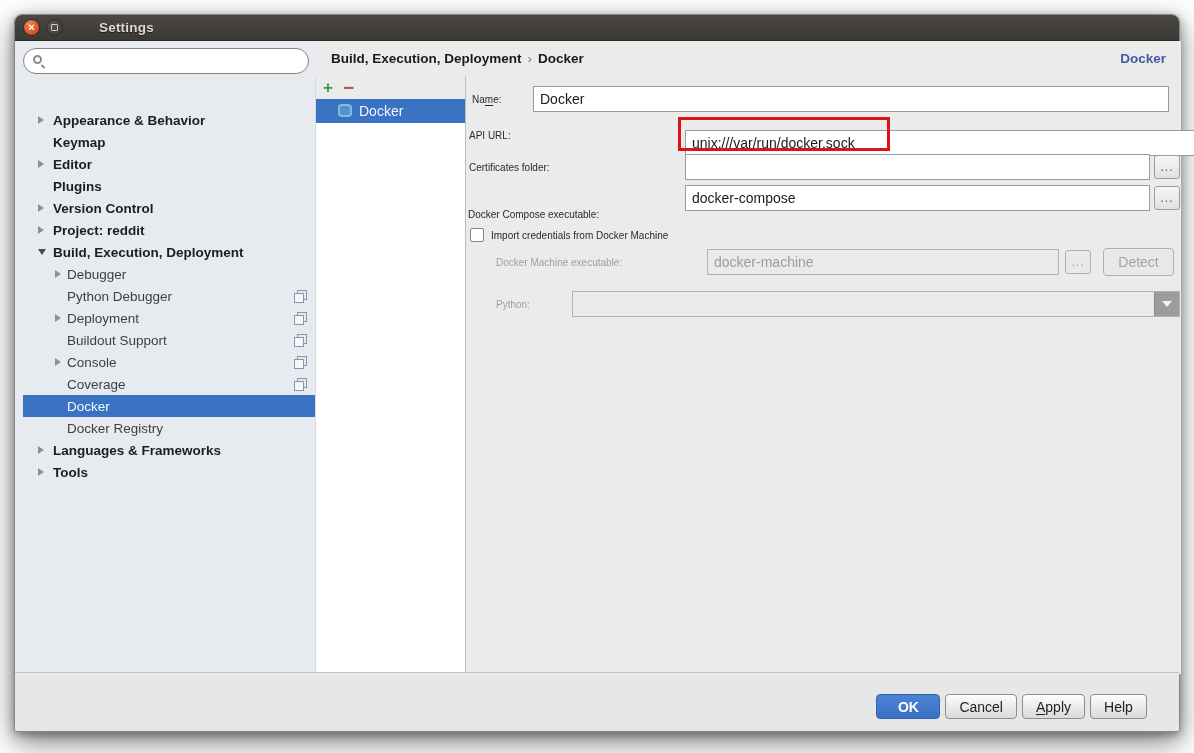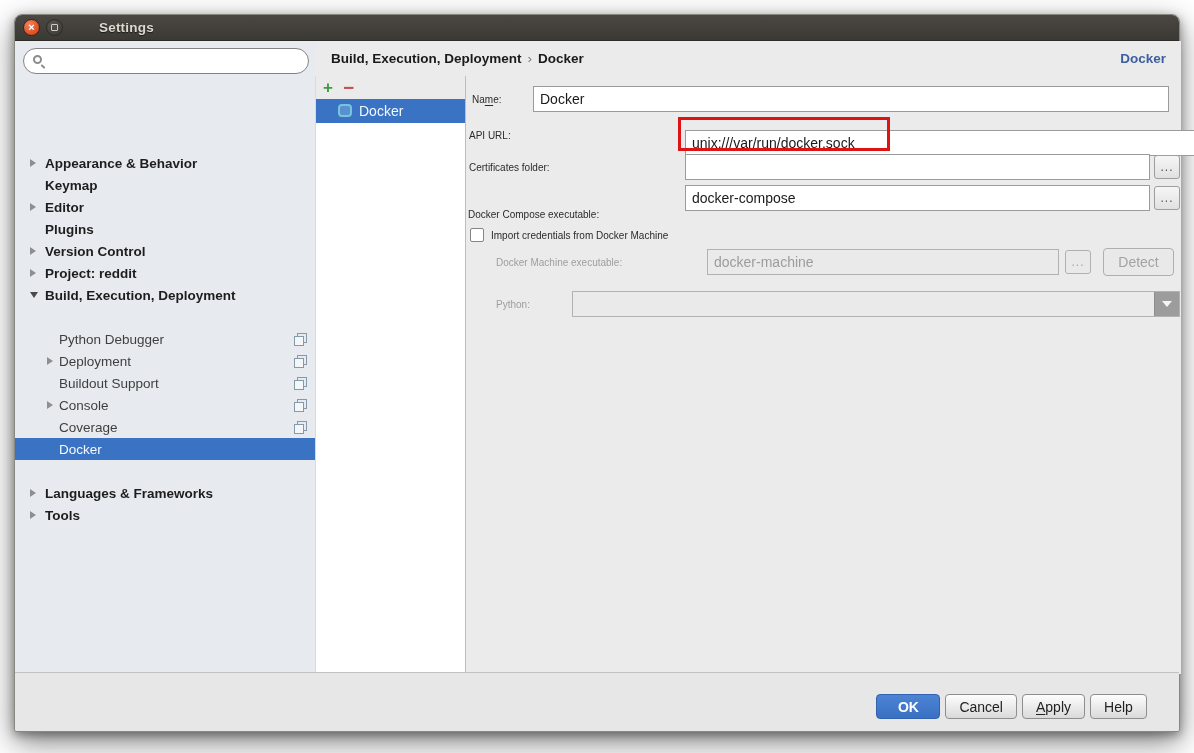--- a/index.html
+++ b/index.html
@@ -34,22 +34,22 @@
   .searchwrap { position:absolute; left:8px; top:7px; width:286px; height:26px;
     background:#fff; border:1px solid #848484; border-radius:13px; }
   .searchwrap input { position:absolute; left:26px; top:1px; right:8px; height:22px;
     border:none; outline:none; font-size:13px; background:transparent; font-family:"Liberation Sans",sans-serif; }
   .mag { position:absolute; left:9px; top:6px; width:9px; height:9px;
     border:2px solid #8c8c8c; border-radius:50%; }
   .mag::after { content:""; position:absolute; left:7px; top:7px; width:2px; height:5px;
     background:#8c8c8c; transform:rotate(-45deg); border-radius:1px; }
 
   .tree { position:absolute; left:0; top:41px; right:0; bottom:0; }
-  .trow { position:absolute; left:0; right:0; height:22px; display:flex; align-items:center;
-    font-size:13.5px; cursor:default;margin-top:43px; }
+  .trow { position:absolute; left:8px; right:0; height:22px; display:flex; align-items:center;
+    font-size:13.5px; cursor:default; }
   .trow.top { font-weight:bold; color:#1d1d1d; padding-left:30px; }
   .trow.child { color:#3f3f3f; padding-left:44px; }
   .trow.sel { background:#3a72c4; color:#f7fafd; }
   .arr { position:absolute; width:0; height:0; border-style:solid; }
   .arr.r { border-width:4px 0 4px 6px; border-color:transparent transparent transparent #8f8f8f; }
   .arr.d { border-width:6px 4px 0 4px; border-color:#4a4a4a transparent transparent transparent; }
   .trow.top .arr { left:15px; }
   .trow.child .arr { left:32px; }
   .pgic { position:absolute; right:8px; top:5px; width:13px; height:13px; }
   .pgic::before { content:""; position:absolute; right:0; top:0; width:8px; height:8px;
@@ -155,20 +155,24 @@
           <span>Version Control</span>
         </div>
       <div class="trow top" style="top:137px">
           <span class="arr r"></span>
           <span>Project: reddit</span>
         </div>
       <div class="trow top" style="top:159px">
           <span class="arr d"></span>
           <span>Build, Execution, Deployment</span>
         </div>
+      <div class="trow child" style="top:181px">
+          <span class="arr r"></span>
+          <span>Debugger</span>
+        </div>
       <div class="trow child" style="top:203px">
           <span>Python Debugger</span>
           <span class="pgic"></span>
         </div>
       <div class="trow child" style="top:225px">
           <span class="arr r"></span>
           <span>Deployment</span>
           <span class="pgic"></span>
         </div>
       <div class="trow child" style="top:247px">
@@ -179,20 +183,23 @@
           <span class="arr r"></span>
           <span>Console</span>
           <span class="pgic"></span>
         </div>
       <div class="trow child" style="top:291px">
           <span>Coverage</span>
           <span class="pgic"></span>
         </div>
       <div class="trow child sel" style="top:313px">
           <span>Docker</span>
+        </div>
+      <div class="trow child" style="top:335px">
+          <span>Docker Registry</span>
         </div>
       <div class="trow top" style="top:357px">
           <span class="arr r"></span>
           <span>Languages &amp; Frameworks</span>
         </div>
       <div class="trow top" style="top:379px">
           <span class="arr r"></span>
           <span>Tools</span>
         </div>
     </div>

